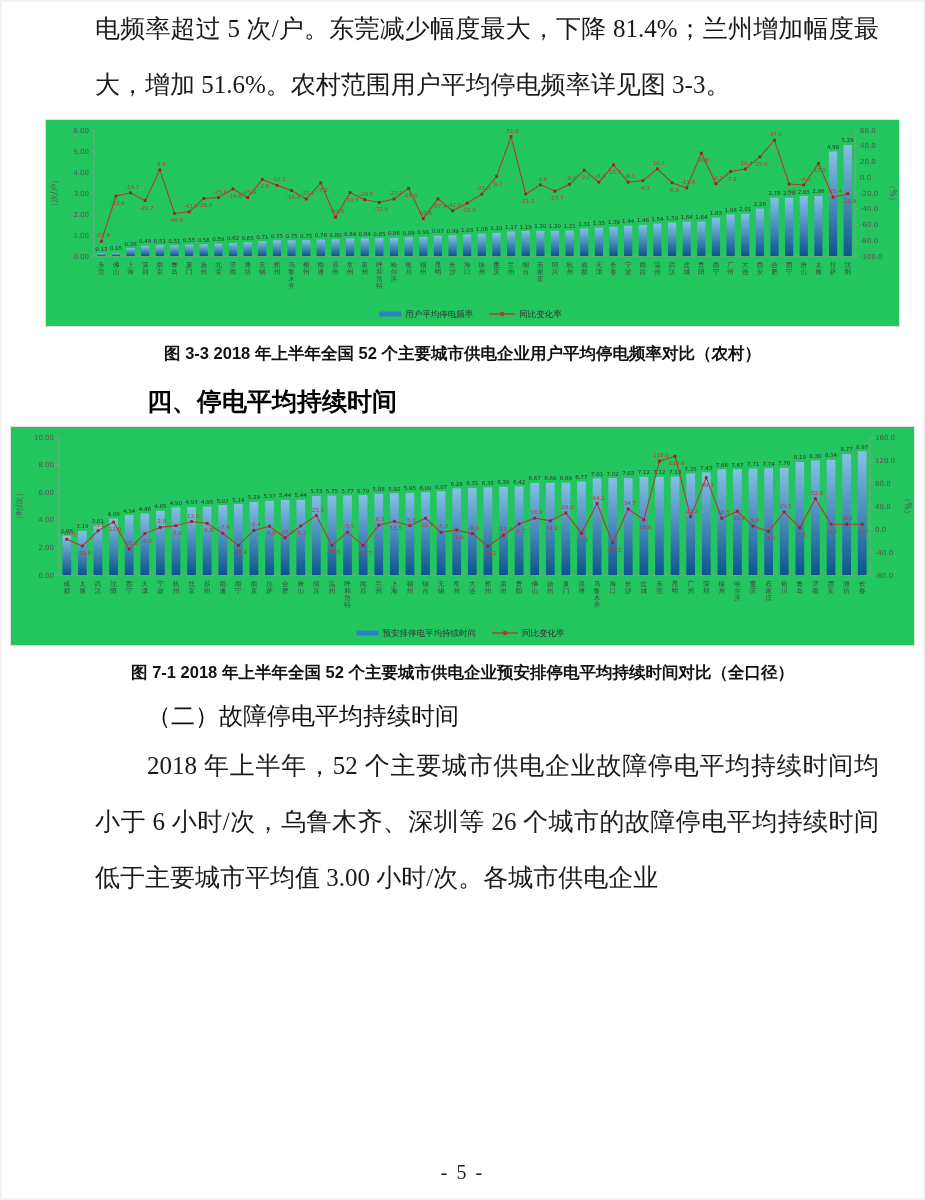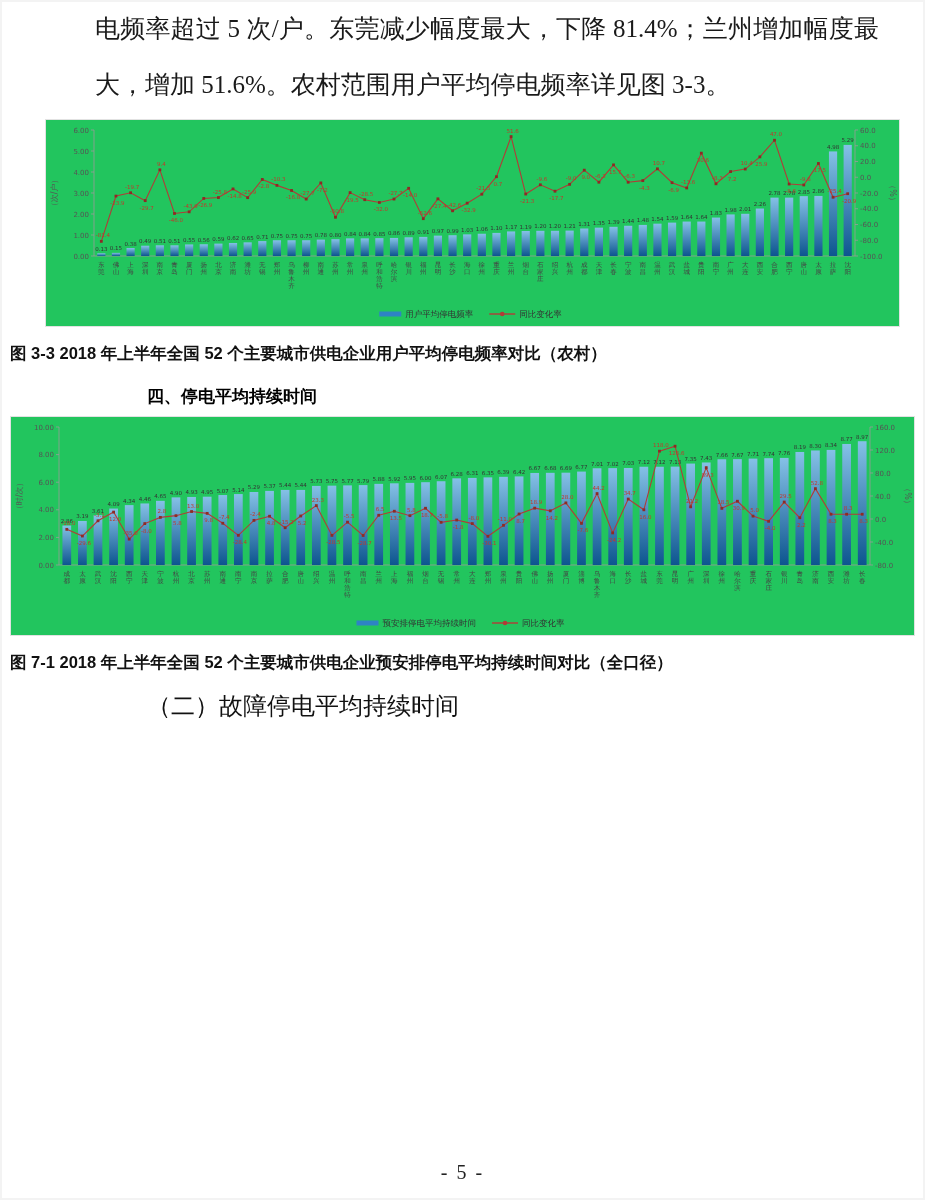--- a/index.html
+++ b/index.html
@@ -9,25 +9,25 @@
     box-shadow:inset 0 0 0 2px #f3f3f3;
   }
   .body-text{font-size:25px;line-height:56px;text-align:justify;margin:0 46px 0 95px;}
   .intro{padding-top:1px;}
   .para{margin-top:6px;text-indent:52px;}
   .chart-box{background:#22c55e;border:1px solid #e2e2e2;position:relative;}
   .chart-box.c1{width:853px;height:206px;margin:6px 0 0 45px;}
   .chart-box.c2{width:903px;height:218px;margin:8px 0 0 10px;text-align:center;}
   .caption{
     font-family:"Liberation Sans","DejaVu Sans",sans-serif;font-weight:bold;
-    font-size:16.5px;color:#111;text-align:left;margin:16px 10px 0 10px;
+    font-size:16.5px;color:#111;text-align:center;margin:16px 10px 0 10px;
   }
   .heading{
     font-family:"Liberation Sans","DejaVu Sans",sans-serif;font-weight:bold;
-    font-size:17px;color:#000;margin:20px 0 0 147px;
+    font-size:25px;color:#000;margin:20px 0 0 147px;
   }
   .subheading{font-size:24px;margin:16px 0 0 147px;color:#111;}
   .page-number{
     position:absolute;bottom:16px;left:0;width:100%;text-align:center;
     font-size:20px;color:#222;letter-spacing:2px;
   }
   svg text{font-family:"DejaVu Sans","Liberation Sans",sans-serif;}
 </style>
 </head>
 <body>
@@ -685,16 +685,17 @@
           <line x1="481" y1="206" x2="507" y2="206" stroke="#b23b37" stroke-width="1.4"></line>
           <circle cx="494" cy="206" r="2.3" fill="#b23b37"></circle>
           <text x="511" y="209" font-size="8.5" fill="#333">同比变化率</text>
         </g>
       </svg></div>
 
   <p class="caption">图 7-1  2018 年上半年全国 52 个主要城市供电企业预安排停电平均持续时间对比（全口径）</p>
 
   <p class="subheading">（二）故障停电平均持续时间</p>
 
+  <p class="body-text para">2018 年上半年，52 个主要城市供电企业故障停电平均持续时间均小于 6 小时/次，乌鲁木齐、深圳等 26 个城市的故障停电平均持续时间低于主要城市平均值 3.00 小时/次。各城市供电企业</p>
 
   <div class="page-number">- 5 -</div>
 
 </div>
 
 </body></html>

